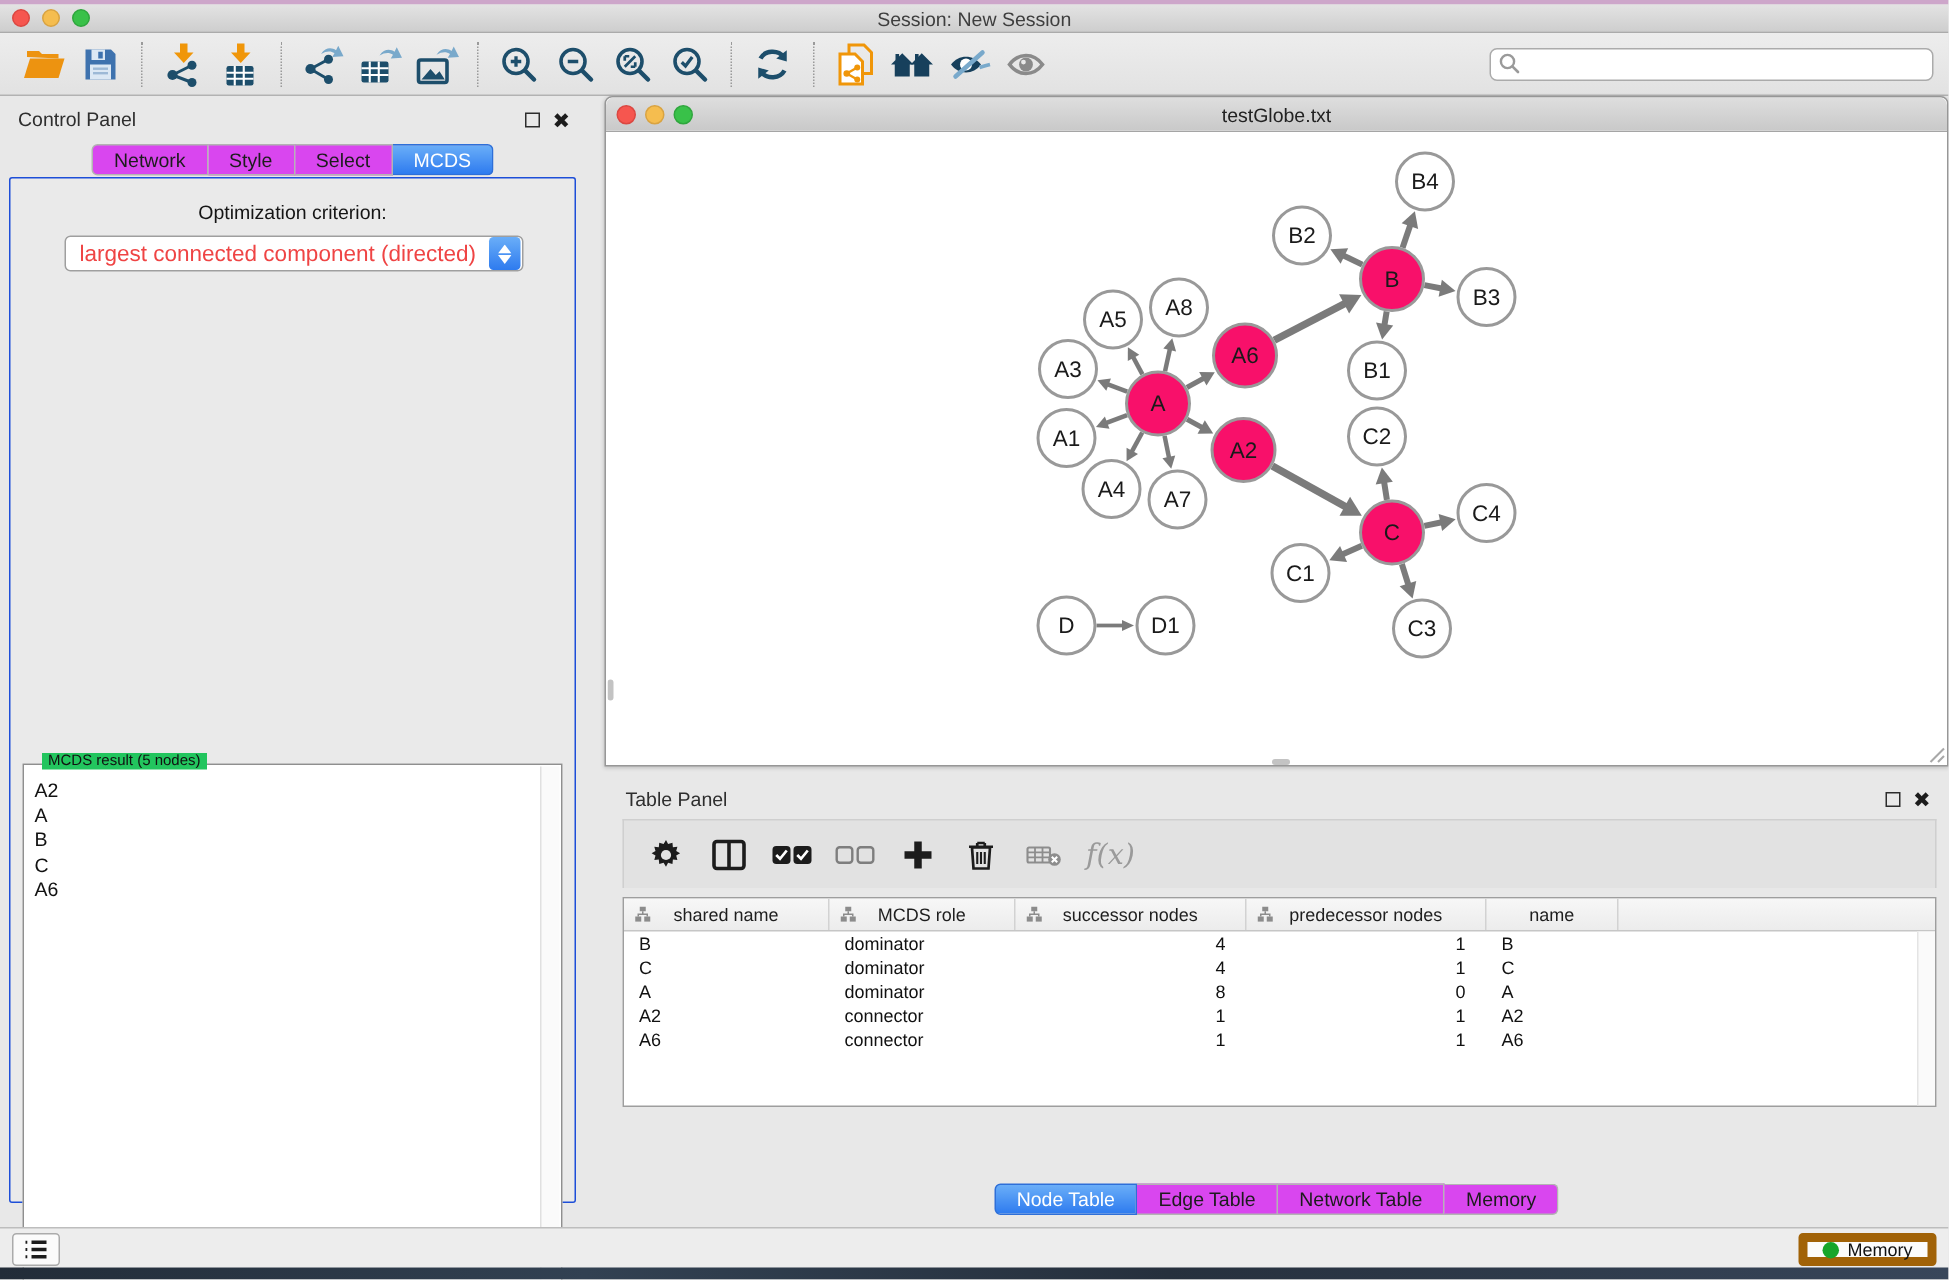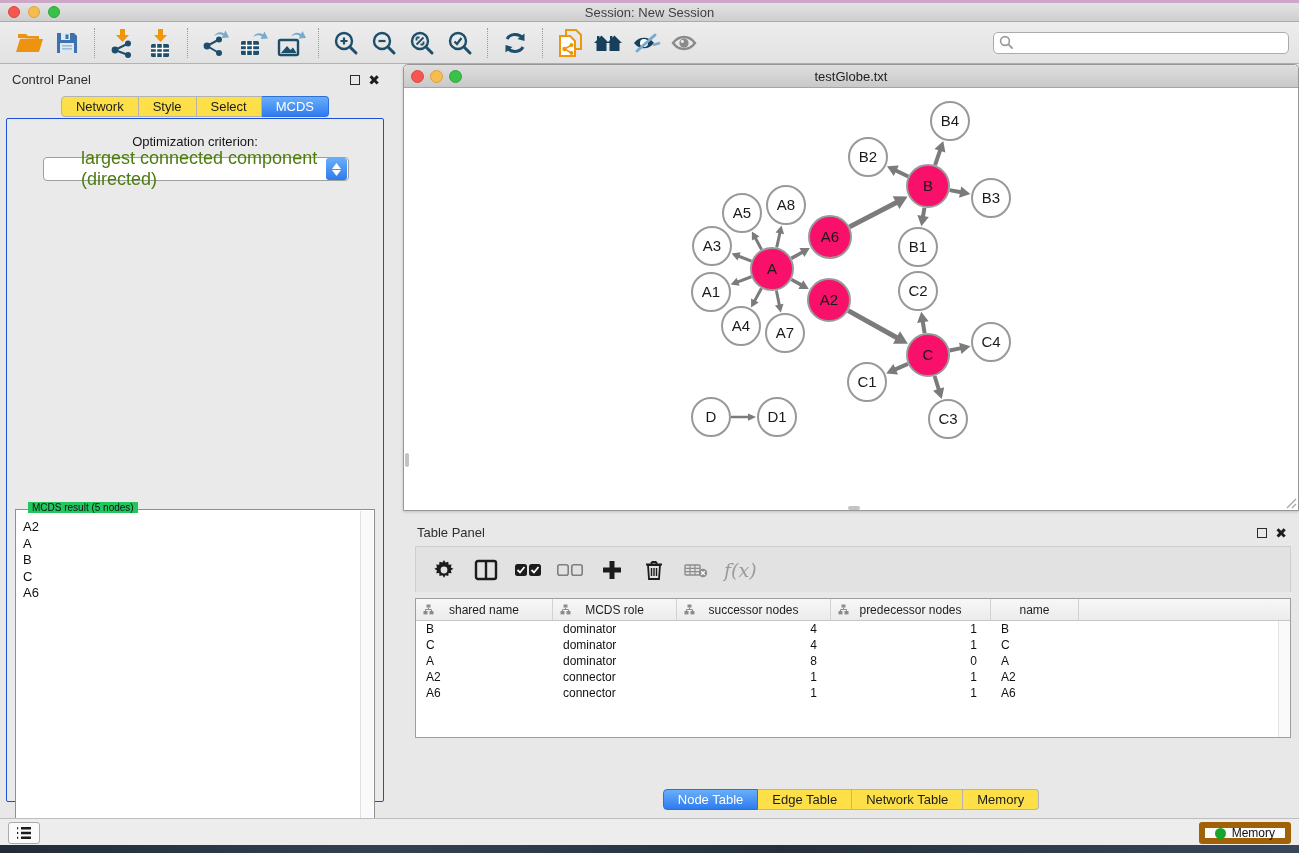--- a/index.html
+++ b/index.html
@@ -34,31 +34,31 @@
   .float-glyph { width:10px; height:10px; border:1.6px solid #2c2c2c; display:inline-block; }
   .close-glyph { font-size:14px; font-weight:bold; color:#1c1c1c; line-height:10px; }
 
   
   .control-panel { position:absolute; left:0; top:64px; width:390px; height:754px; }
   .cp-header { position:absolute; left:0; top:0; width:100%; height:30px; }
   .cp-header .panel-title { position:absolute; left:12px; top:8px; }
   .cp-float { position:absolute; right:30px; top:9px; cursor:pointer; }
   .cp-close { position:absolute; right:10px; top:9px; cursor:pointer; }
   .tabs-row { position:absolute; top:32px; left:0; width:100%; display:flex; justify-content:center; }
-  .tab { height:21px; padding:0 14px; display:flex; align-items:center; background:#fde047;
+  .tab { height:21px; padding:0 14px; display:flex; align-items:center; background:#d946ef;
     border:1px solid #b3b3b3; border-left:none; font-size:13px; color:#1c1c1c; cursor:pointer; }
   .tab:first-child { border-left:1px solid #b3b3b3; border-radius:4px 0 0 4px; }
   .tab:last-child { border-radius:0 4px 4px 0; }
   .tab.selected { background:linear-gradient(#6aaef8,#2e7bef); color:#fff; border-color:#2e6fd8; }
   .cp-inner { position:absolute; left:6px; top:54px; width:378px; height:684px;
     background:#eaeaea; border:1px solid #1d4ed8; border-radius:2px; }
   .opt-label { position:absolute; top:15px; width:100%; text-align:center; color:#151515; }
   .dropdown { position:absolute; left:36px; top:38px; width:306px; height:24px; background:#fff;
     border:1px solid #9f9f9f; border-radius:4px; display:flex; align-items:center; cursor:pointer; }
-  .dropdown .dd-text { padding-left:9px; font-size:18px; color:#4d7c0f; flex:1;margin-left:28px; }
+  .dropdown .dd-text { padding-left:9px; font-size:15px; color:#ef4444; flex:1; }
   .dd-spin { width:21px; height:22px; border-radius:3px; margin-right:1px;
     background:linear-gradient(#6aaef8,#2e7bef); display:flex; flex-direction:column;
     align-items:center; justify-content:center; gap:1px; }
   .dd-spin svg { display:block; }
   .btn-row { position:absolute; top:72px; width:100%; display:flex; justify-content:center; gap:14px; }
   .push-btn { height:22px; padding:0 16px; background:linear-gradient(#ffffff,#f2f2f2);
     border:1px solid #ababab; border-radius:4px; font-size:13px; color:#111;
     display:flex; align-items:center; cursor:pointer; }
   .result-box { position:absolute; left:8px; top:390px; width:360px; height:346px;
     border:1px solid #8f8f8f; background:#fff; }

